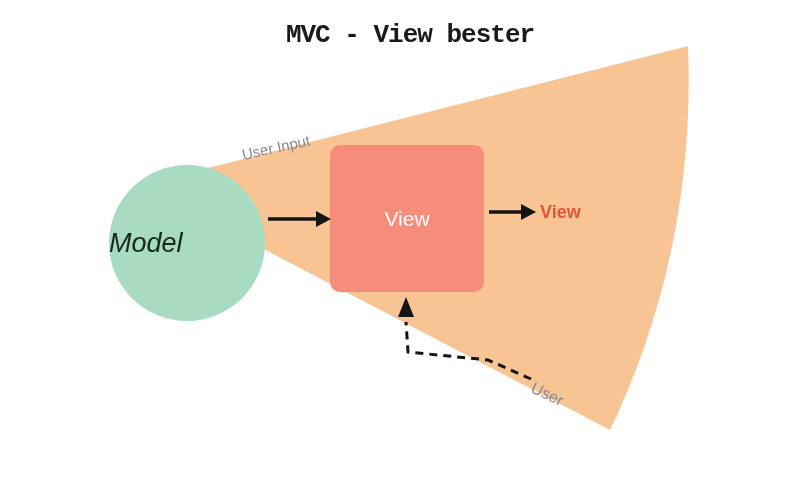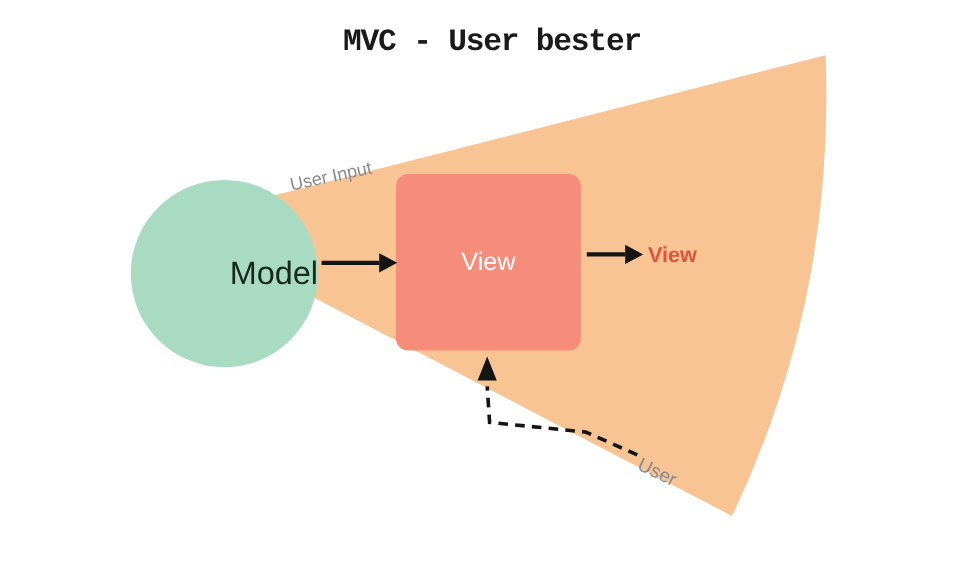--- a/index.html
+++ b/index.html
@@ -31,29 +31,30 @@
     font-weight: bold;
     font-size: 26px;
     letter-spacing: -1px;
     color: #1a1a1a;
     white-space: nowrap;
   }
 
   .model-node {
     position: absolute;
     left: 109px;
-    top: 150px;
+    top: 165px;
     width: 156px;
     height: 156px;
     border-radius: 50%;
     background: var(--color-model-fill, #a9dbc3);
     display: flex;
     align-items: center;
-    justify-content: flex-end;
+    justify-content: flex-start;
     z-index: 1;
+    font-style: italic;
   }
   .model-node .node-label {
     font-size: 27px;
     color: var(--color-model-text, #17291f);
   }
 
   .view-node {
     position: absolute;
     left: 330px;
     top: 145px;
@@ -102,21 +103,21 @@
 </style>
 </head>
 <body>
 
 <div class="stage">
 
   <svg class="layer layer-bg" viewBox="0 0 800 480">
     <path d="M 141 185 L 688 46 Q 696 250 610 430 Z" style="fill: var(--color-wedge, #f8c494);"></path>
   </svg>
 
-  <div class="diagram-title">MVC - User bester</div>
+  <div class="diagram-title">MVC - View bester</div>
 
   <div class="model-node">
     <span class="node-label">Model</span>
   </div>
 
   <div class="view-node">
     <span class="node-label">View</span>
   </div>
 
   <svg class="layer layer-fg" viewBox="0 0 800 480">

